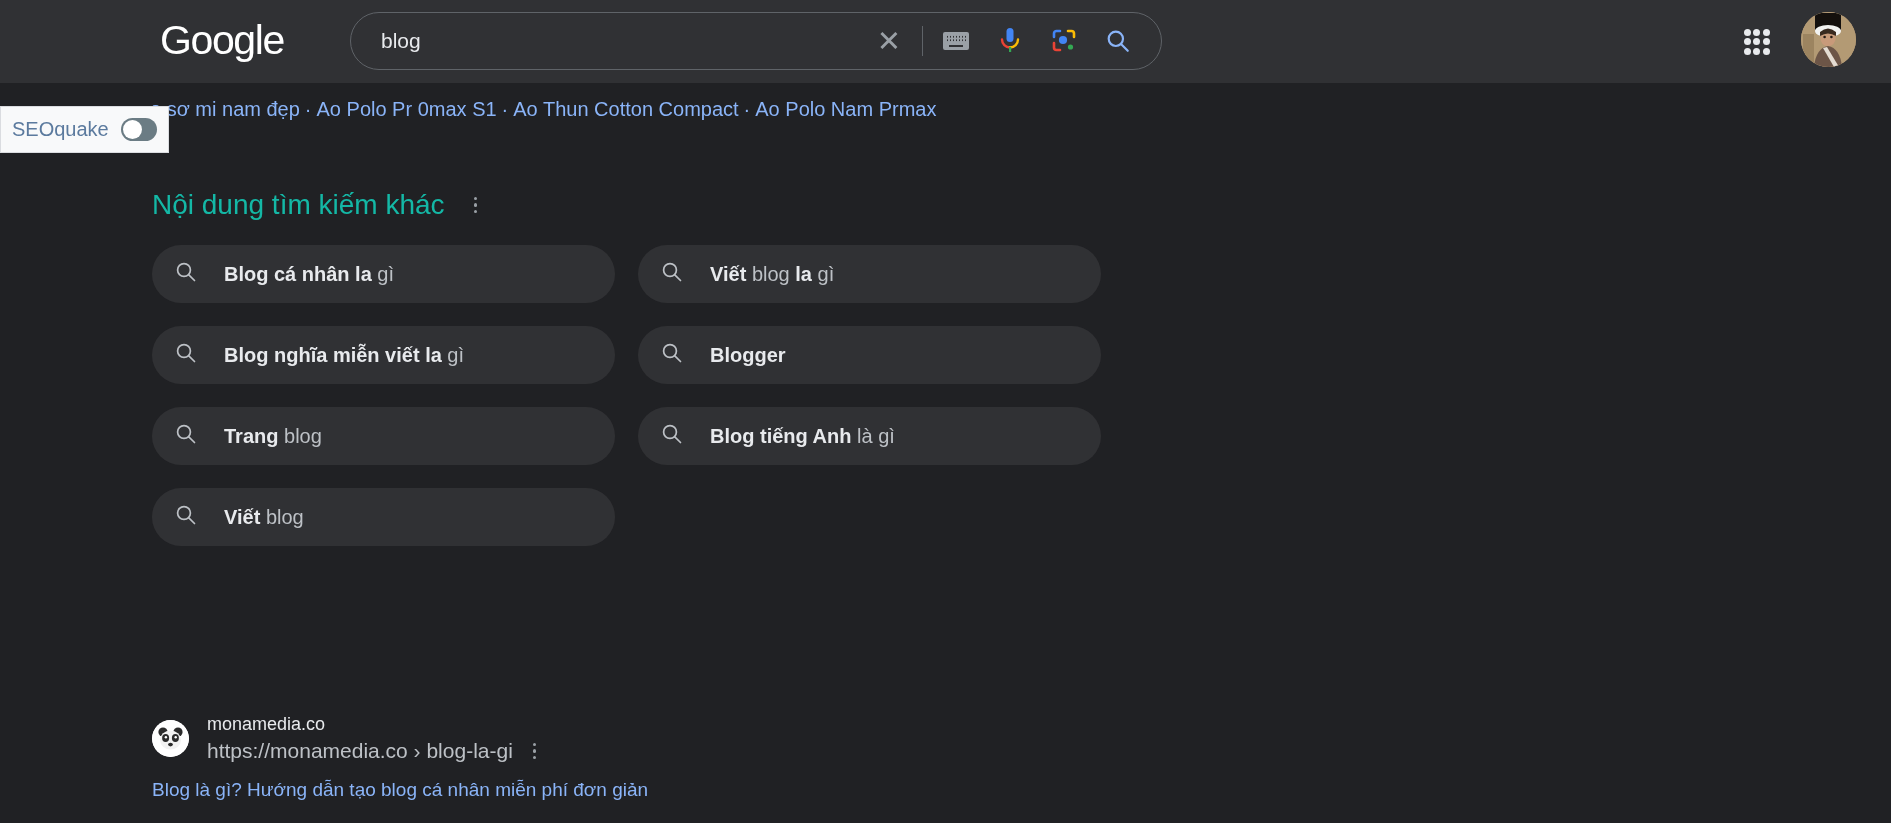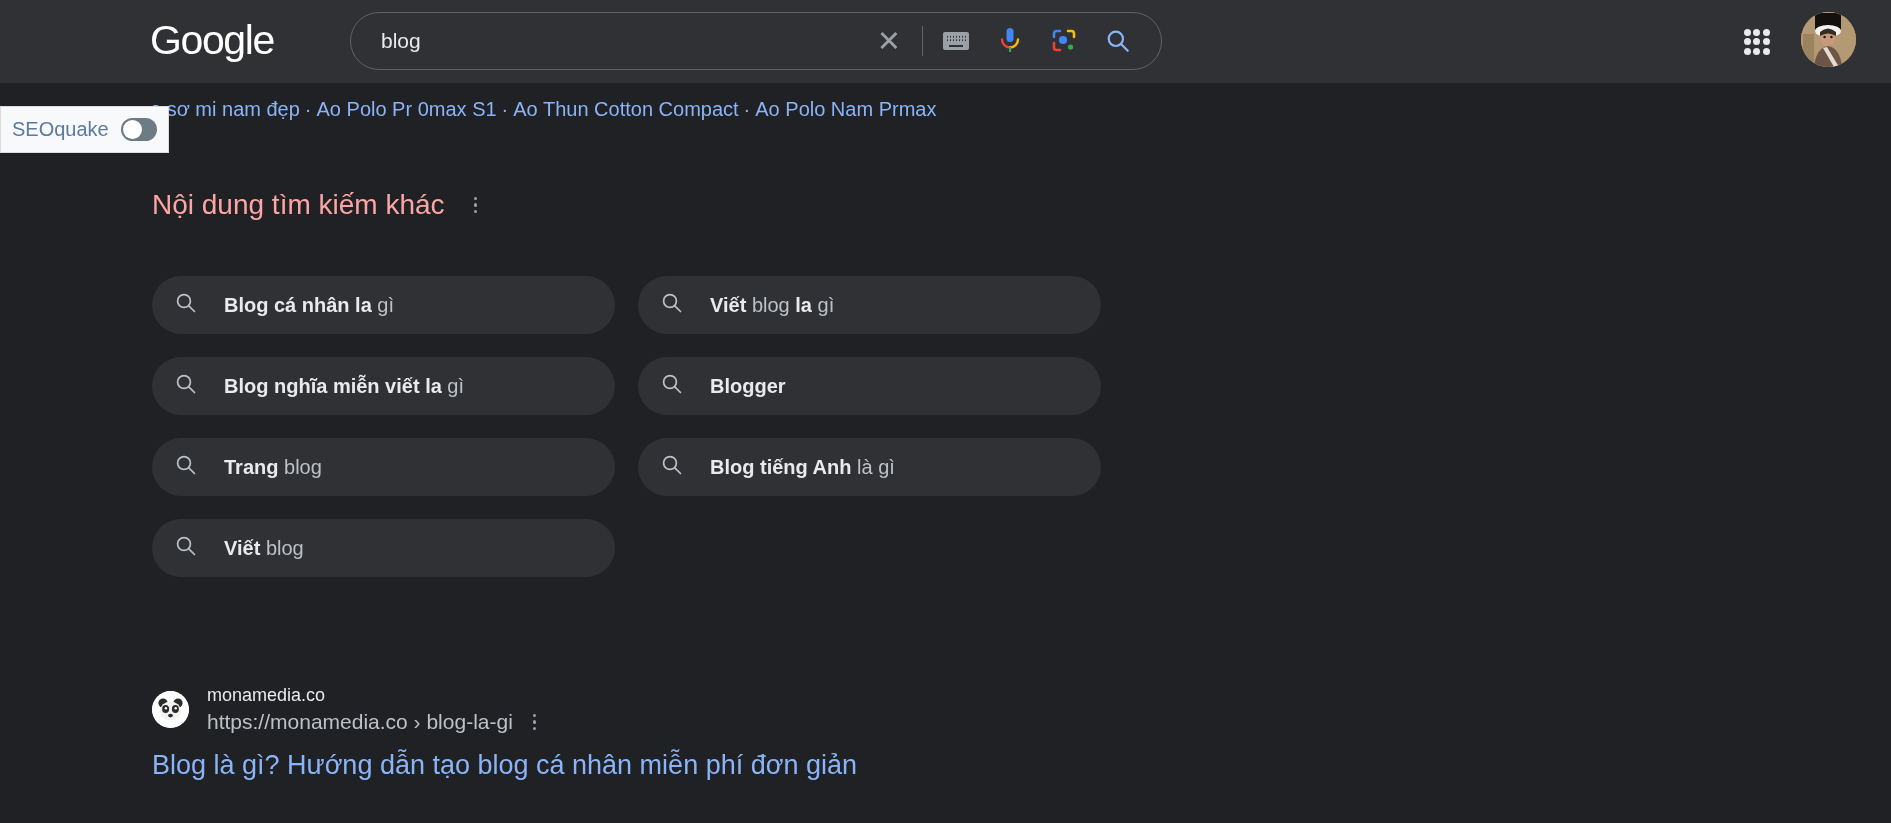--- a/index.html
+++ b/index.html
@@ -11,21 +11,21 @@
     overflow: hidden;
   }
 
   
   .header {
     position: absolute; top: 0; left: 0;
     width: 1891px; height: 83px;
     background: #303134;
   }
   .logo {
-    position: absolute; left: 150px; top: 17px;
+    position: absolute; left: 160px; top: 17px;
     font-family: "Liberation Sans", sans-serif;
     font-size: 41px;
     letter-spacing: -1.4px;
     color: #ffffff;
     font-weight: 400;
     user-select: none;
   }
   .searchbar {
     position: absolute; left: 350px; top: 12px;
     width: 812px; height: 58px;
@@ -135,34 +135,34 @@
   .toplinks .sep { color: #8ab4f8; padding: 0 5px; }
 
   
   .main { position: absolute; left: 0; top: 83px; width: 1891px; }
 
   .section-title-row {
     position: absolute; left: 152px; top: 106px;
     display: flex; align-items: center;
   }
   .section-title {
-    font-size: 28px; color: #fca5a5; font-weight: 400;
+    font-size: 28px; color: #14b8a6; font-weight: 400;
     letter-spacing: 0px;
   }
   .kebab {
     margin-left: 22px;
     width: 18px; height: 28px;
     display: flex; flex-direction: column; align-items: center;
     justify-content: center; gap: 3px;
     cursor: pointer;
   }
   .kebab i { width: 3.5px; height: 3.5px; border-radius: 50%; background: #9aa0a6; display:block; }
 
   .chips {
-    position: absolute; left: 152px; top: 193px;
+    position: absolute; left: 152px; top: 162px;
     width: 984px;
     display: grid;
     grid-template-columns: 463px 463px;
     column-gap: 50px;
     row-gap: 10px;
     gap: 23px;
   }
   .chip {
     background: #303134;
     border-radius: 29px;
@@ -172,42 +172,42 @@
     cursor: pointer;
   }
   .chip .mag { flex: 0 0 auto; margin-right: 26px; }
   .chip-text {
     font-size: 20px; color: #dadce0; line-height: 1.45;
   }
   .chip-text b { font-weight: 700; color: #e8eaed; }
   .chip-text span.norm { font-weight: 400; color: #bdc1c6; }
 
   
-  .result { position: absolute; left: 152px; top: 600px; width: 1100px; }
+  .result { position: absolute; left: 152px; top: 629px; width: 1100px; }
   .res-head { display: flex; align-items: center; }
   .favicon {
     width: 37px; height: 37px; border-radius: 50%;
     background: #ffffff;
     flex: 0 0 auto;
     position: relative;
     overflow: hidden;
   }
   .res-meta { margin-left: 18px; }
   .res-site { font-size: 18px; color: #e8eaed; line-height: 1.35; }
   .res-url-row { display: flex; align-items: center; }
   .res-url { font-size: 21px; color: #bdc1c6; line-height: 1.4; }
   .res-kebab {
     margin-left: 14px; width: 16px; height: 22px;
     display: flex; flex-direction: column; align-items: center;
     justify-content: center; gap: 3px; cursor: pointer;
   }
   .res-kebab i { width: 3.2px; height: 3.2px; border-radius: 50%; background: #9aa0a6; display:block; }
   .res-title {
     margin-top: 13px;
-    font-size: 27px; color: #8ab4f8; font-weight: 400;
+    font-size: 19px; color: #8ab4f8; font-weight: 400;
     cursor: pointer;
   }
   .res-snippet {
     margin-top: 11px;
     font-size: 19px; color: #bdc1c6; line-height: 1.6;
     max-width: 900px;
   }
 </style>
 </head>
 <body>

